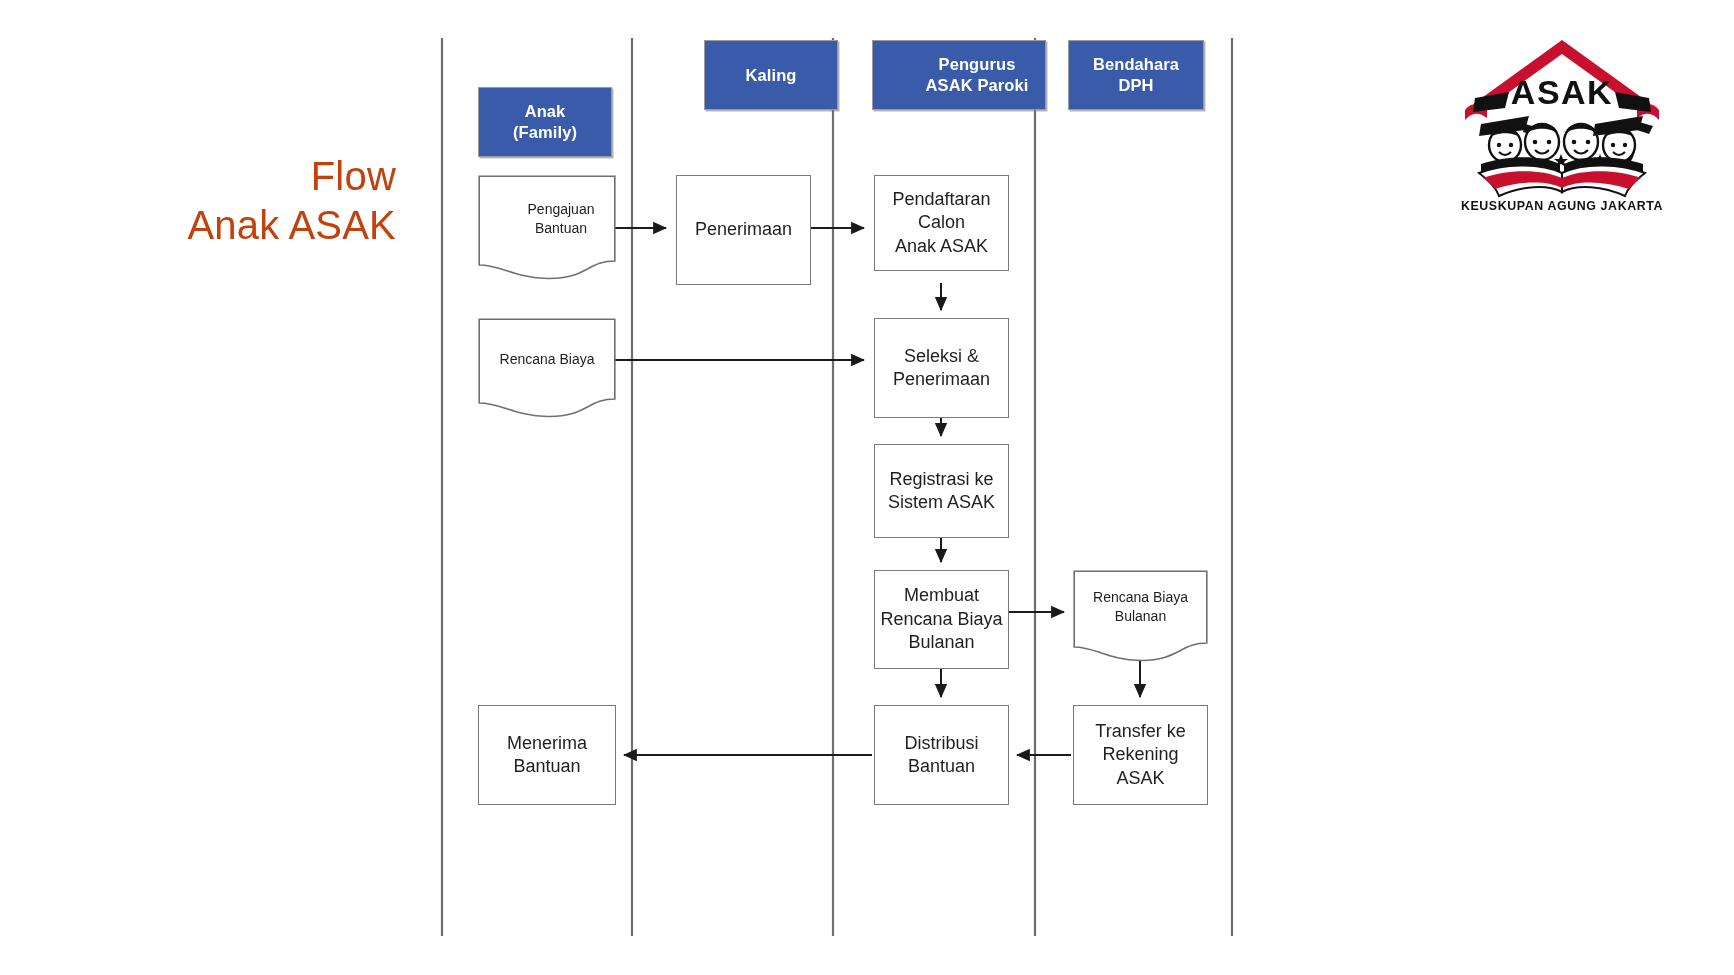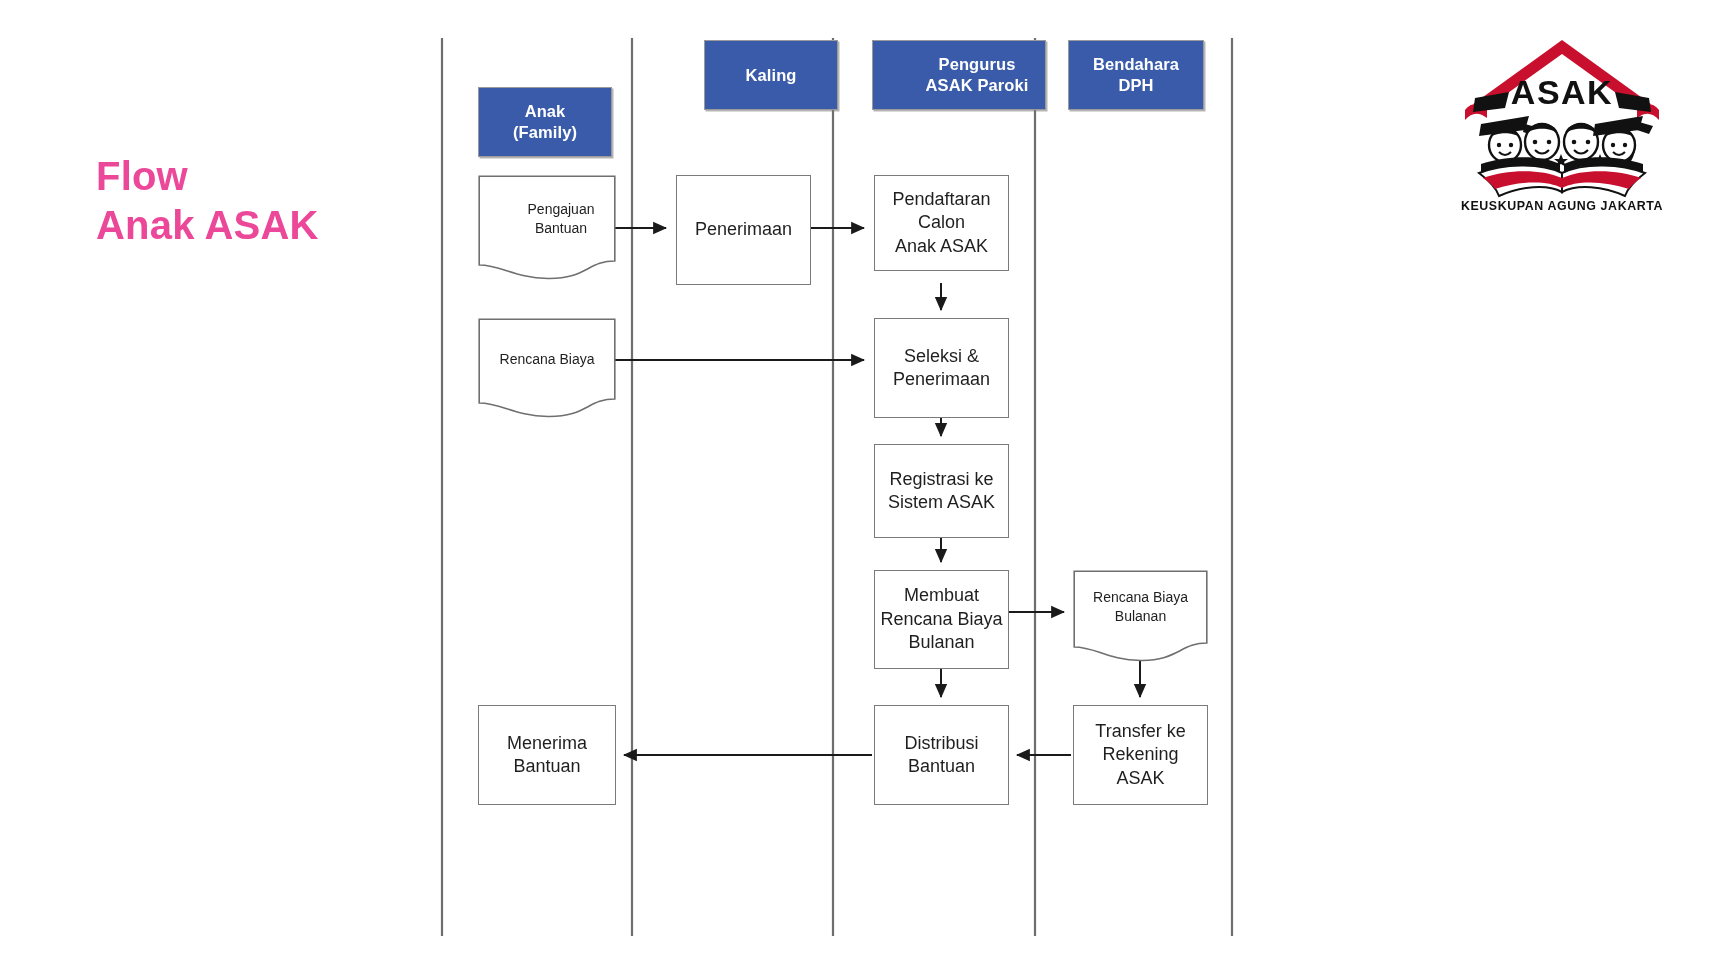--- a/index.html
+++ b/index.html
@@ -22,24 +22,25 @@
   }
 
   
   #slide-title {
     position: absolute;
     left: 96px;
     top: 152px;
     width: 300px;
     font-size: 40px;
     line-height: 1.22;
-    font-weight: 700;
-    color: #ec4899;
+    font-weight: 400;
+    color: #c2410c;
     letter-spacing: 0.2px;
     white-space: pre-line;
+    text-align: right;
   }
 
   
   #diagram {
     position: absolute;
     left: 0;
     top: 0;
     width: 1734px;
     height: 975px;
   }

